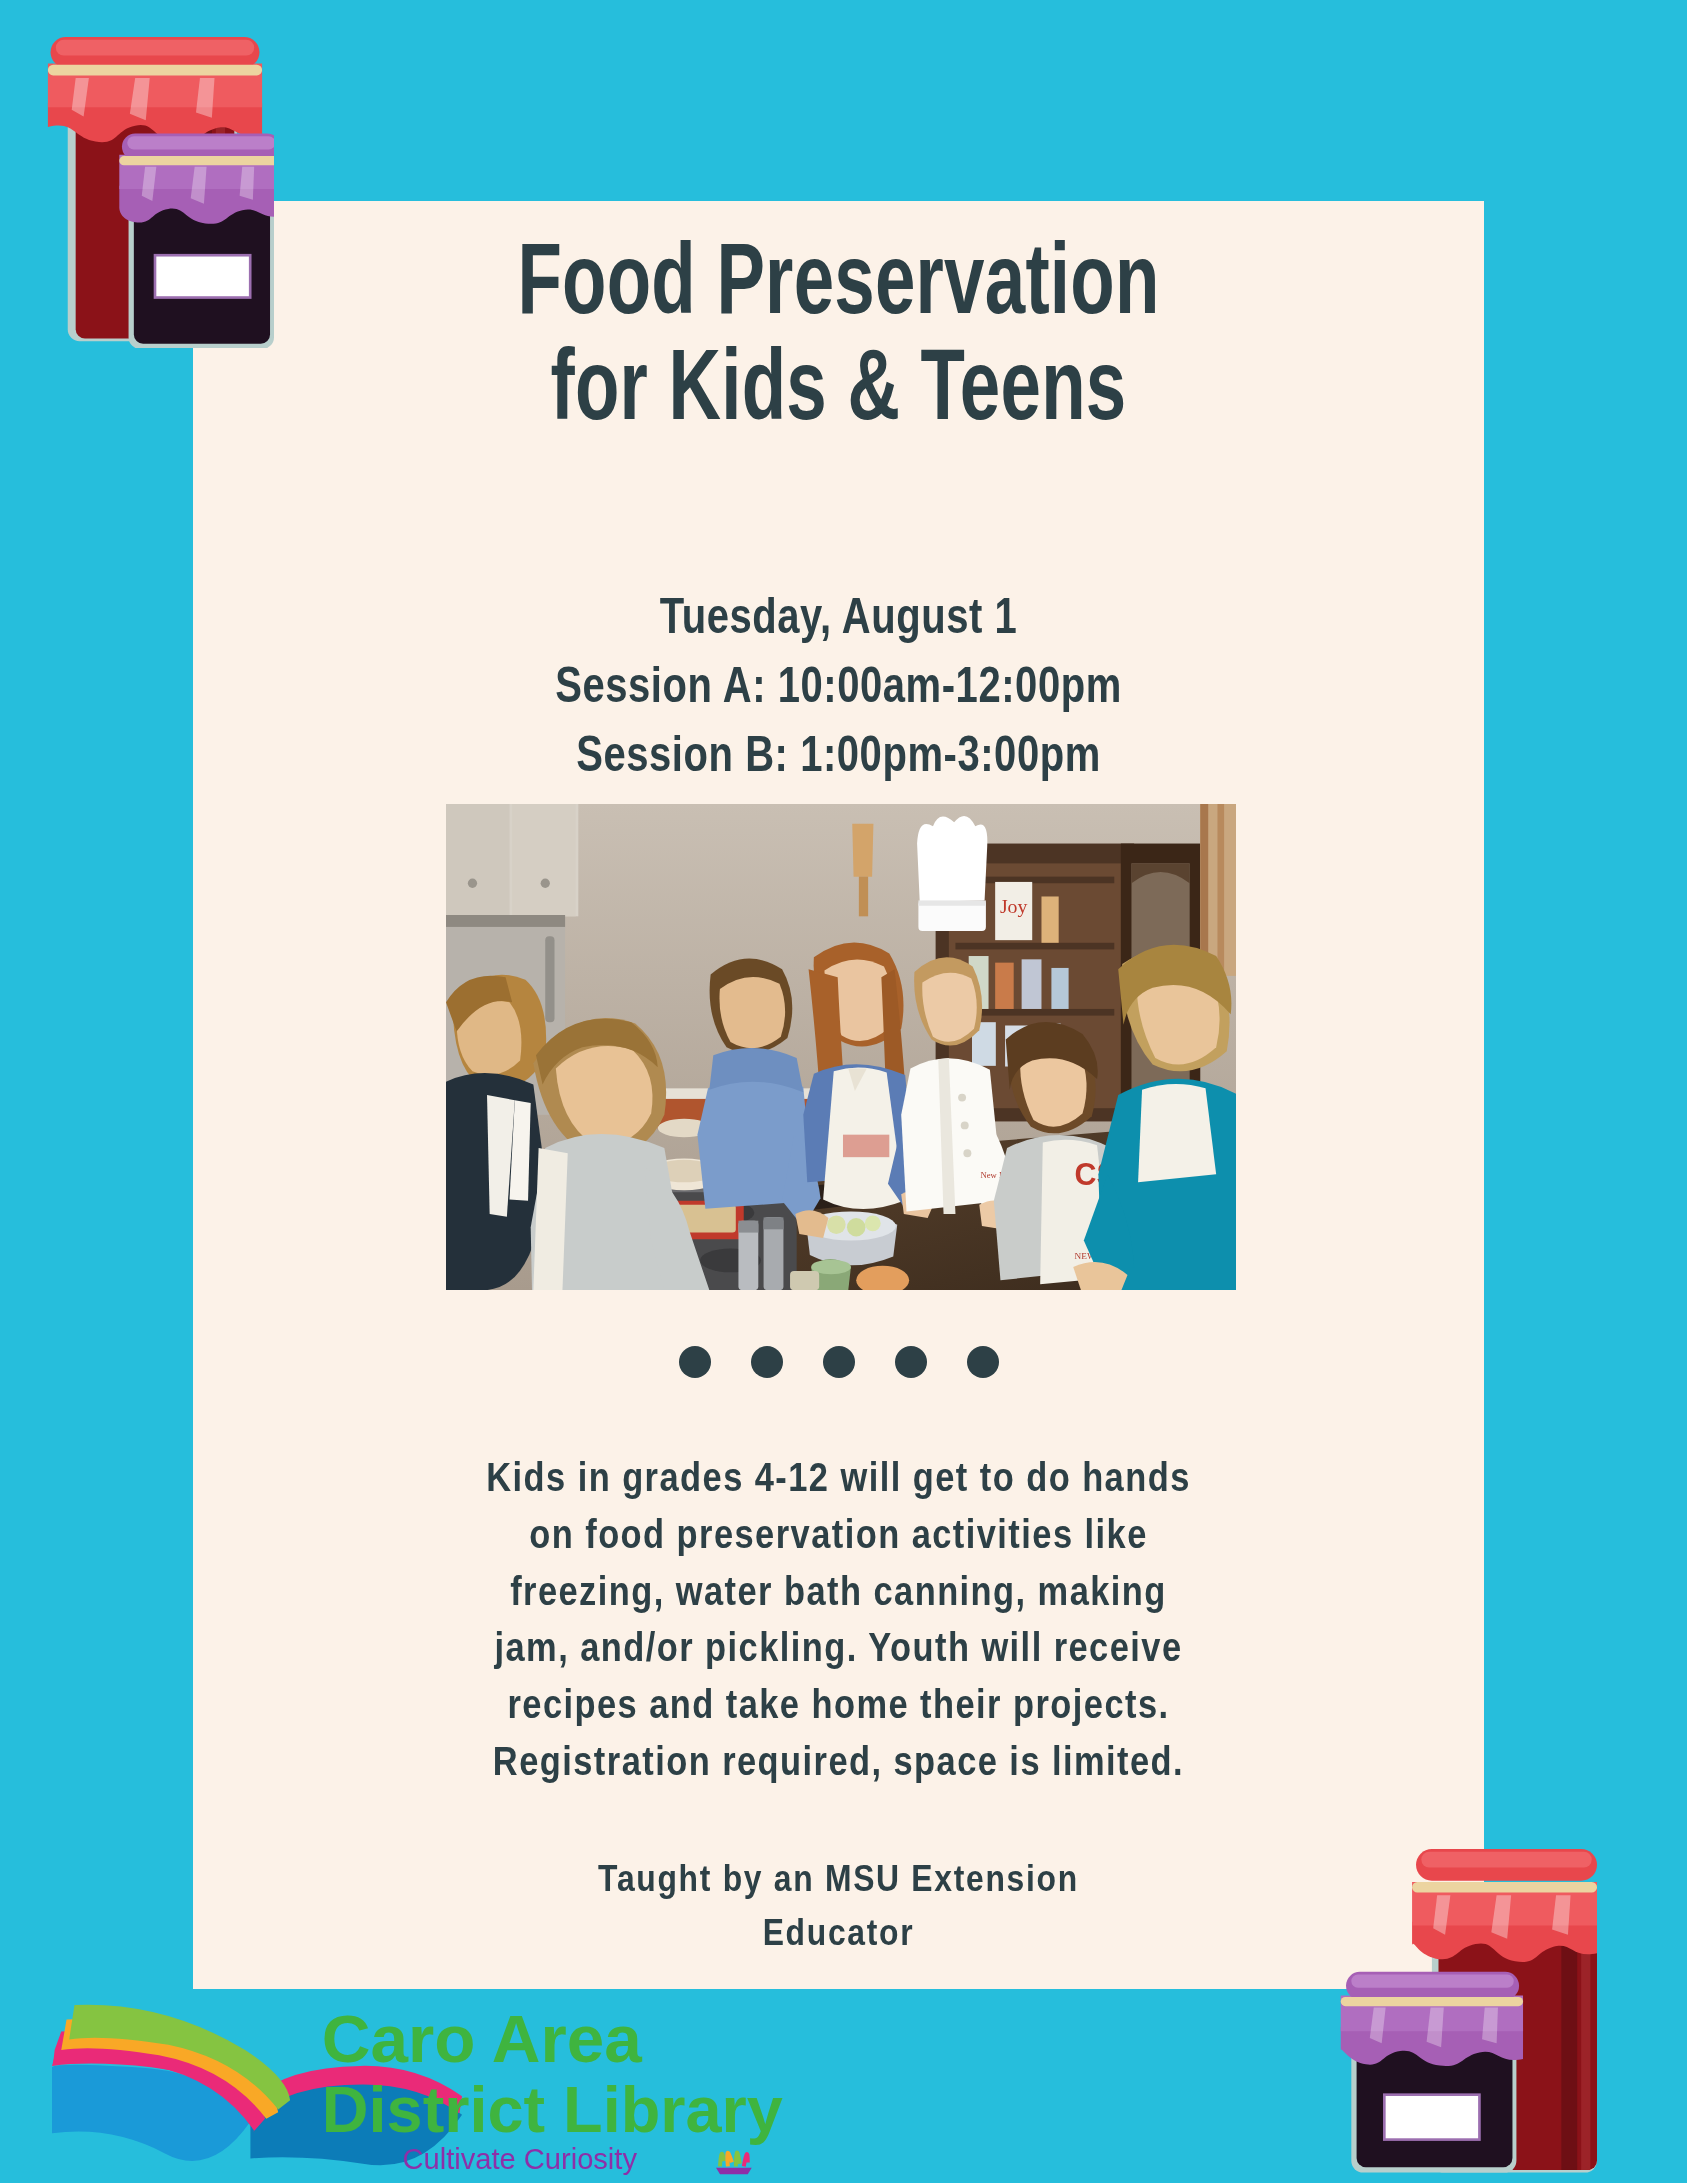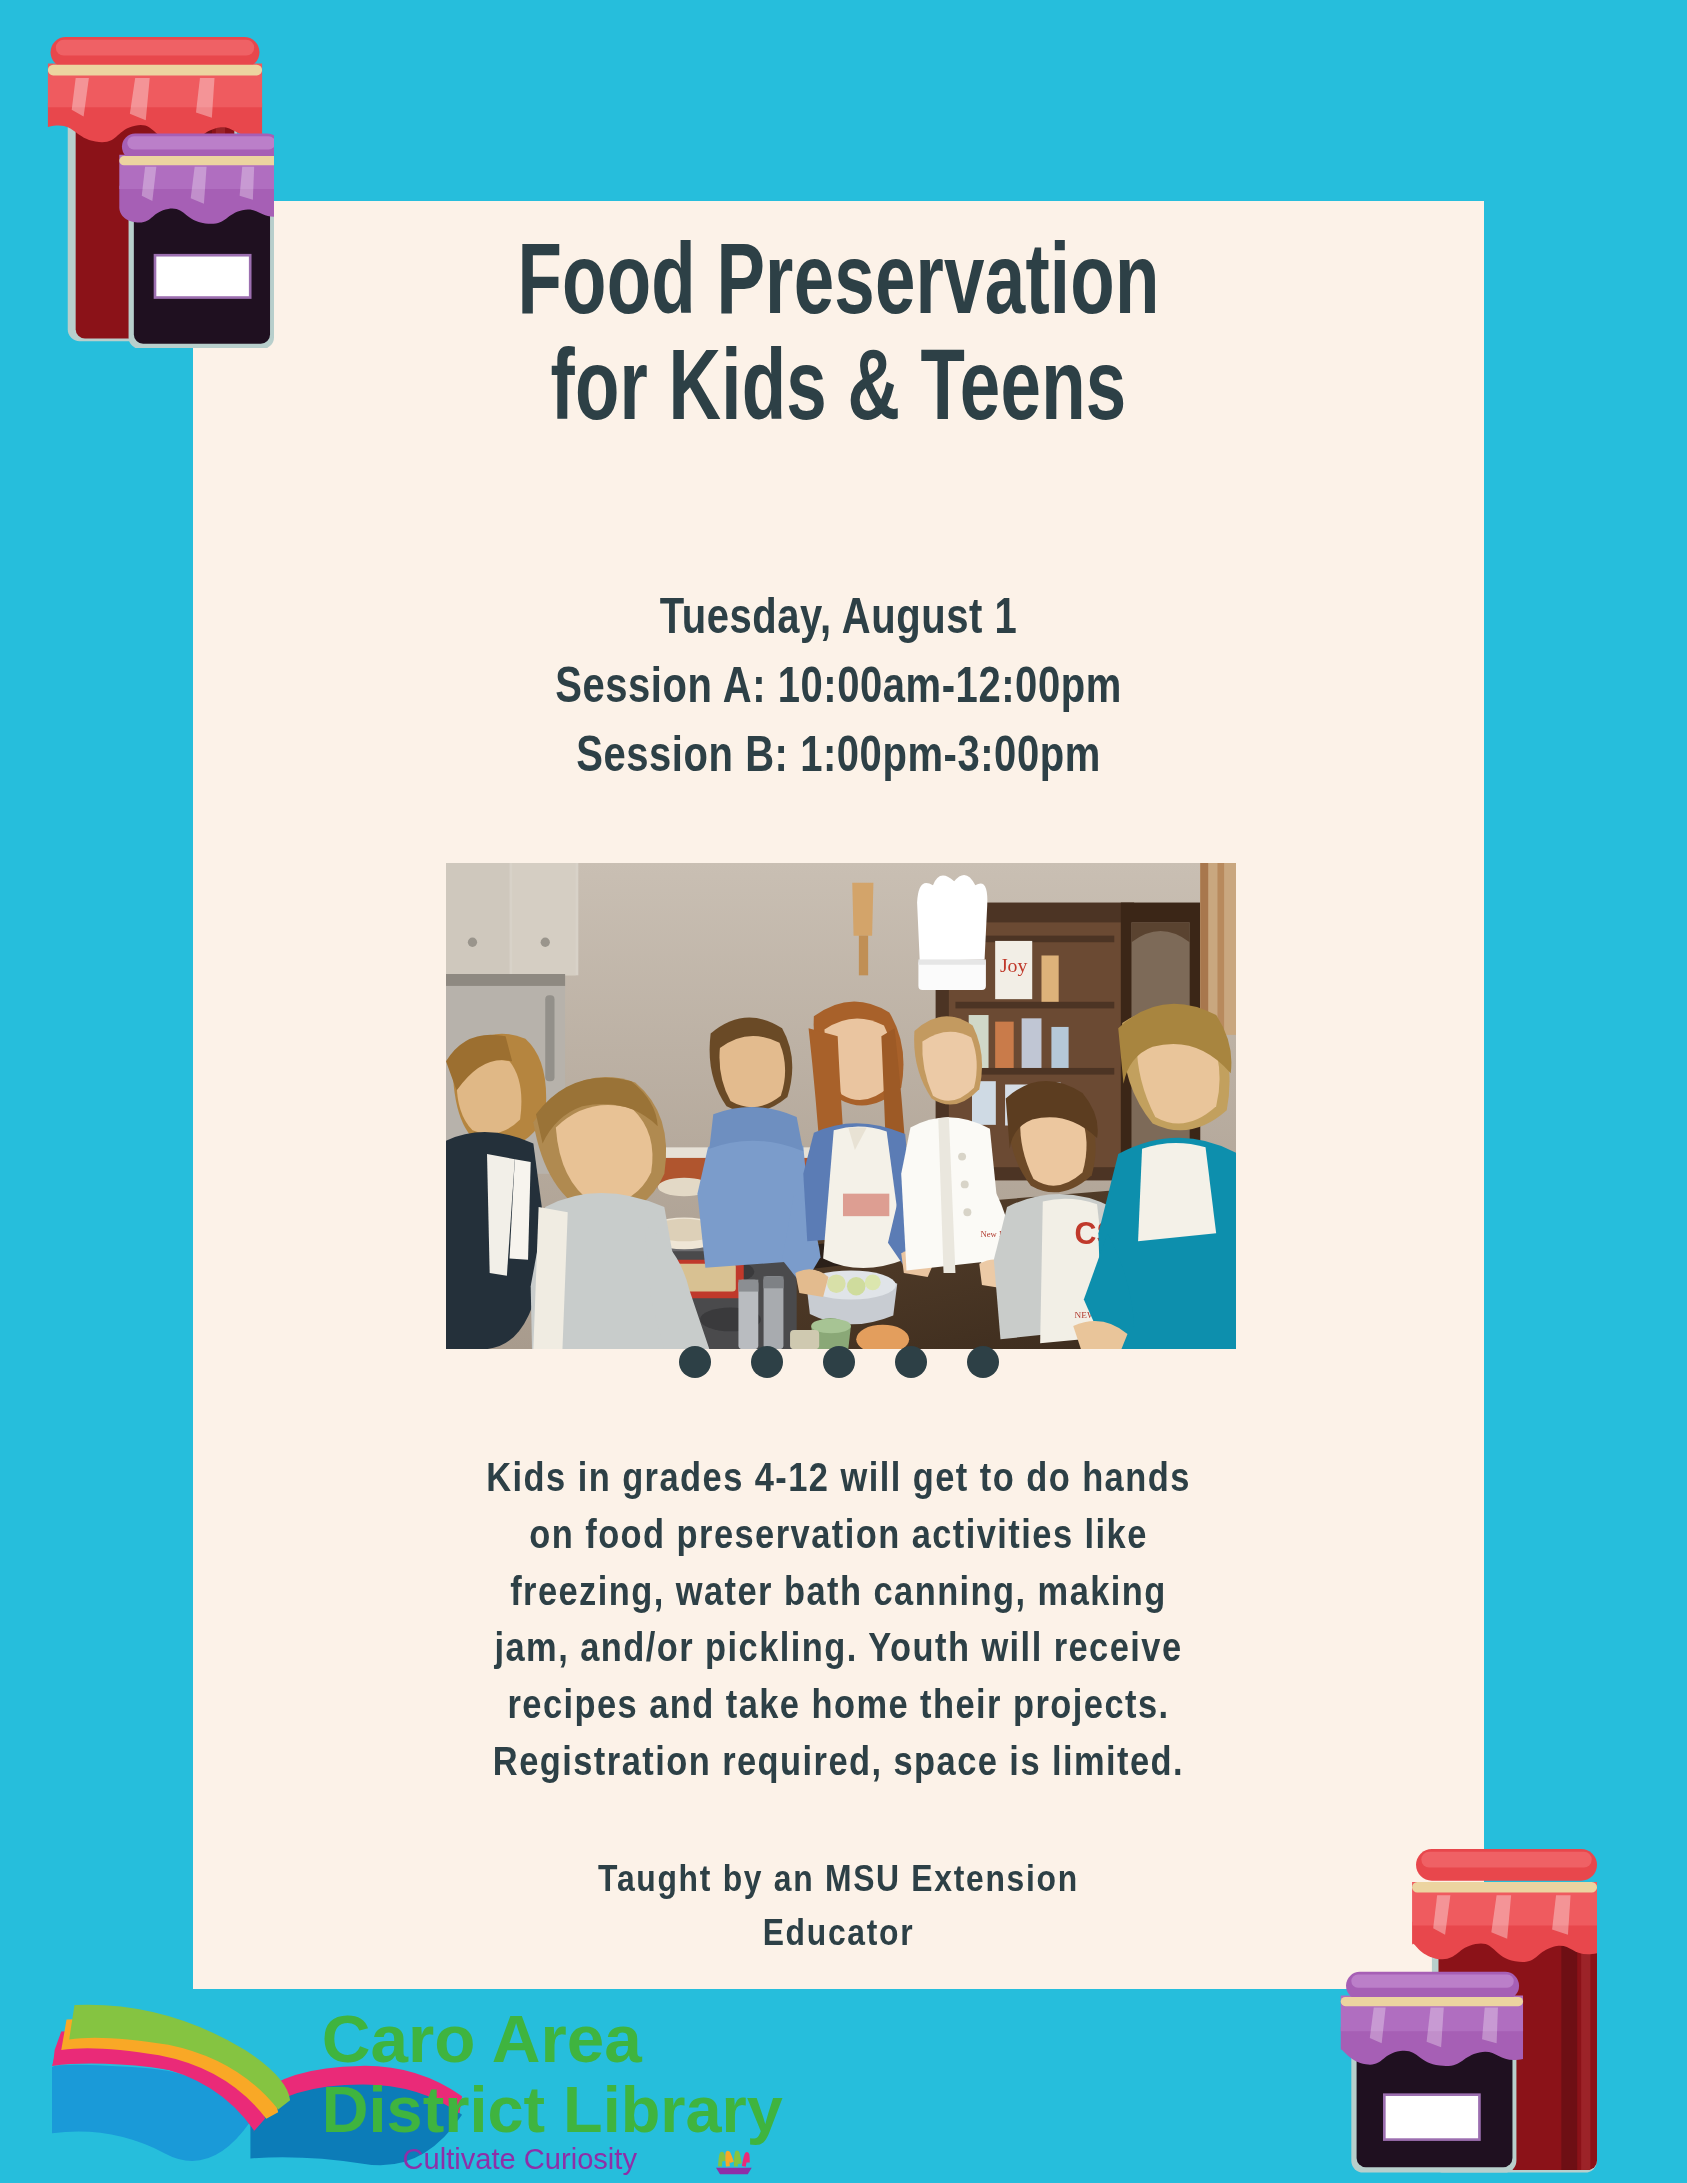--- a/index.html
+++ b/index.html
@@ -54,21 +54,21 @@
     letter-spacing: 0.7px;
     transform: scaleX(0.80);
     transform-origin: center top;
     white-space: pre-line;
   }
 
   
   #photo-frame {
     position: absolute;
     left: 446px;
-    top: 863px;
+    top: 804px;
     width: 790px;
     height: 486px;
     overflow: hidden;
     background: #8d7d6f;
   }
   #photo-frame svg { display: block; width: 100%; height: 100%; }
 
   
   #dot-divider {
     position: absolute;

